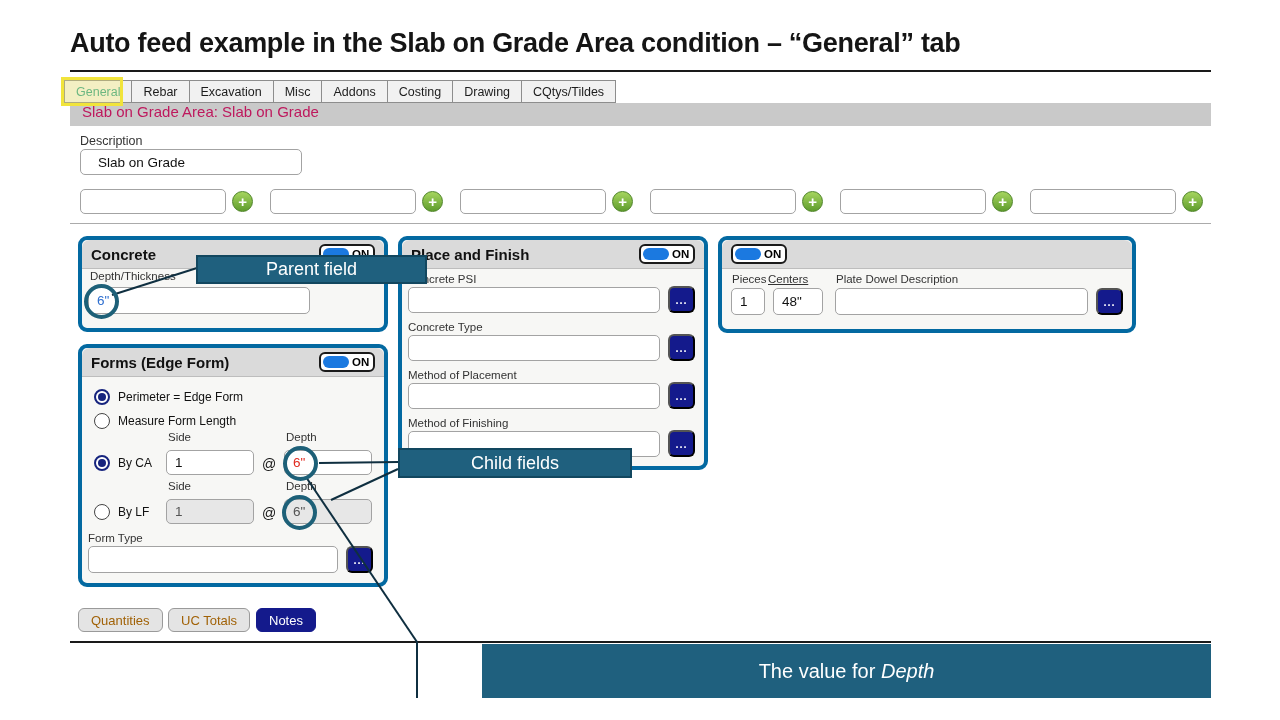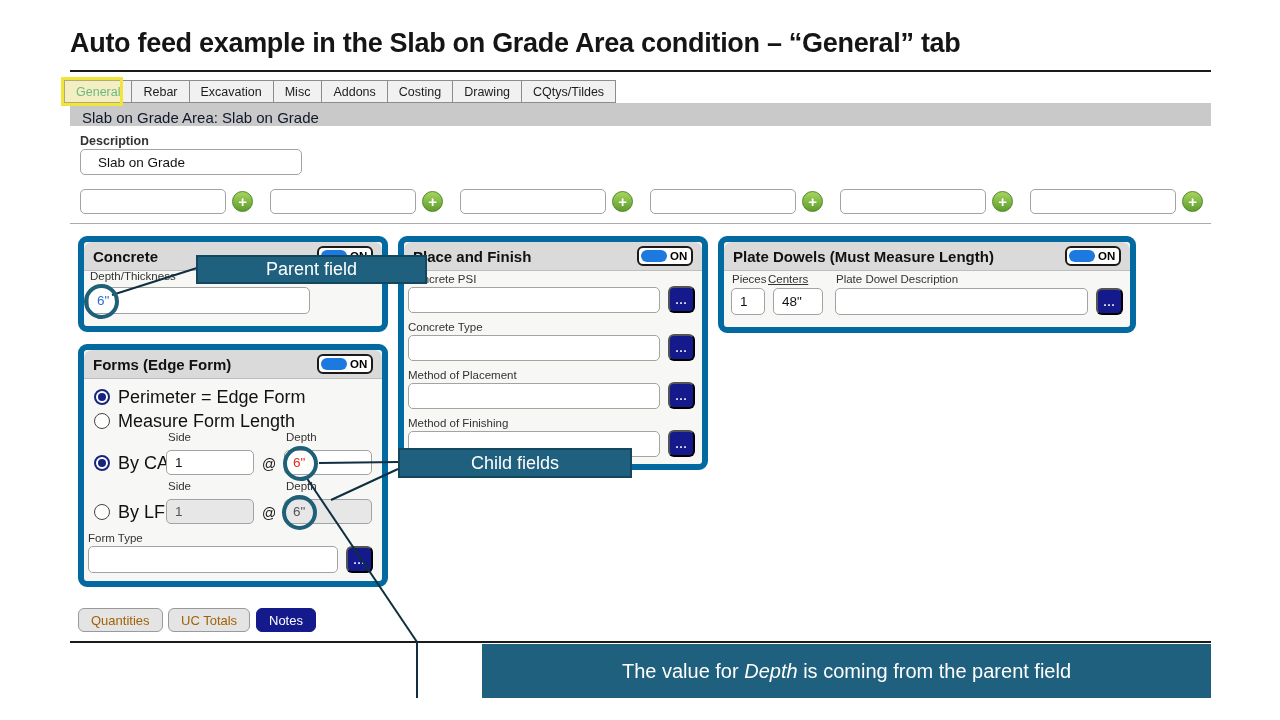--- a/index.html
+++ b/index.html
@@ -9,45 +9,45 @@
   .slide-title{position:absolute;left:70px;top:28px;font-size:27px;font-weight:bold;color:#151515;letter-spacing:-0.3px;}
   .title-rule{position:absolute;left:70px;top:70px;width:1141px;height:2px;background:#1a1a1a;}
   .bottom-rule{position:absolute;left:70px;top:641px;width:1141px;height:2px;background:#1a1a1a;}
 
   
   .tabbar{position:absolute;left:65px;top:80px;display:flex;}
   .tab{display:inline-flex;align-items:center;padding:0 11px;height:23px;background:#f1f1f1;border:1px solid #8d8d8d;margin-left:-1px;font-size:12.5px;color:#1c1c1c;box-sizing:border-box;}
   .tab.active{color:#2a9e8f;}
   .tab-highlight{position:absolute;left:61px;top:77px;width:62px;height:29px;border:3px solid #f1e43b;background:rgba(248,236,98,0.32);box-sizing:border-box;z-index:6;pointer-events:none;}
 
-  .app-header{position:absolute;left:70px;top:103px;width:1141px;height:23px;background:#c9c9c9;display:flex;align-items:flex-end;padding-left:12px;box-sizing:border-box;font-size:15px;color:#0f172a;}
+  .app-header{position:absolute;left:70px;top:103px;width:1141px;height:23px;background:#c9c9c9;display:flex;align-items:flex-start;padding-left:12px;box-sizing:border-box;font-size:15px;color:#be185d;}
 
   
   .field-label{position:absolute;font-size:11.5px;color:#333;}
   .tinput{position:absolute;box-sizing:border-box;background:#fff;border:1px solid #a3a3a3;border-radius:5px;font-size:13.5px;font-family:inherit;padding:0 8px;color:#111;outline:none;}
   .tinput.disabled{background:#e7e7e7;color:#555;}
   .val-blue{color:#2e6fd0;}
   .val-red{color:#e02b20;}
 
   .plus-btn{position:absolute;width:21px;height:21px;border-radius:50%;background:linear-gradient(#a6d55e,#5f9c2d);border:1px solid #4d8326;color:#fff;display:flex;align-items:center;justify-content:center;font-size:15px;font-weight:bold;box-sizing:border-box;line-height:1;}
   .dots-btn{position:absolute;width:27px;height:27px;background:#141a8c;color:#fff;border-radius:6px;display:flex;align-items:center;justify-content:center;font-size:11px;font-weight:bold;letter-spacing:1px;}
 
   .divider{position:absolute;left:70px;top:223px;width:1141px;height:1px;background:#ababab;}
 
   
-  .panel{position:absolute;background:#f7f7f5;border:6px solid #0369a1;border-radius:9px;box-sizing:border-box;}
+  .panel{position:absolute;background:#f7f7f5;border:4px solid #0369a1;border-radius:9px;box-sizing:border-box;}
   .panel-header{height:28px;background:#dadada;border-bottom:1px solid #bdbdbd;border-radius:8px 8px 0 0;display:flex;align-items:center;justify-content:space-between;padding:0 9px;font-weight:bold;font-size:15px;color:#111;}
   .toggle{width:56px;height:20px;background:#fff;border:2px solid #1a1a1a;border-radius:6px;display:flex;align-items:center;box-sizing:border-box;flex:0 0 auto;}
   .toggle-knob{width:26px;height:12px;background:#1b79e0;border-radius:7px;margin-left:2px;}
   .toggle-label{font-size:11.5px;font-weight:bold;margin-left:3px;color:#000;}
 
   .radio{position:absolute;width:16px;height:16px;border-radius:50%;border:1.5px solid #444;background:#fff;box-sizing:border-box;}
   .radio.sel{border:2px solid #16247e;}
   .radio.sel::after{content:"";position:absolute;inset:2px;border-radius:50%;background:#16247e;}
-  .radio-label{position:absolute;font-size:18px;color:#111;line-height:16px;}
+  .radio-label{position:absolute;font-size:12px;color:#111;line-height:16px;}
   .at-sign{position:absolute;font-size:14px;color:#111;}
 
   .footer-btn{position:absolute;height:24px;border-radius:6px;border:1px solid #9a9a9a;background:#e4e4e4;font-size:13px;color:#a16207;display:flex;align-items:center;justify-content:center;padding:0 12px;box-sizing:border-box;font-family:inherit;}
   .footer-btn.primary{background:#141a8c;color:#fff;border-color:#141a8c;}
 
   
   .overlay{position:absolute;left:0;top:0;width:1280px;height:720px;z-index:44;pointer-events:none;}
   .circle-mark{position:absolute;border:4px solid #1d6078;border-radius:50%;box-sizing:border-box;z-index:46;pointer-events:none;}
   .note-box{position:absolute;background:#1f607e;border:2px solid #12475f;color:#fff;display:flex;align-items:center;justify-content:center;font-size:18px;z-index:50;box-sizing:border-box;}
   .banner{position:absolute;left:482px;top:644px;width:729px;height:54px;background:#1f607e;color:#fff;display:flex;align-items:center;justify-content:center;font-size:20px;z-index:50;}
@@ -69,21 +69,21 @@
   <div class="tab">Costing</div>
   <div class="tab">Drawing</div>
   <div class="tab">CQtys/Tildes</div>
 </div>
 <div class="tab-highlight"></div>
 
 <div class="app-header">
   <span>Slab on Grade Area: Slab on Grade</span>
 </div>
 
-<div class="field-label" style="left:80px;top:134px;font-size:12.5px;font-weight:bold;">Description</div>
+<div class="field-label" style="left:80px;top:134px;font-size:12.5px;">Description</div>
 <input class="tinput" style="left: 80px; top: 149px; width: 222px; height: 26px; padding-left: 17px;" value="Slab on Grade">
 
 <input class="tinput" style="left: 80px; top: 189px; width: 146px; height: 25px;">
 <button class="plus-btn" style="left:232px;top:191px;">
     <span>+</span>
   </button>
 <input class="tinput" style="left: 270px; top: 189px; width: 146px; height: 25px;">
 <button class="plus-btn" style="left:422px;top:191px;">
     <span>+</span>
   </button>
@@ -179,21 +179,20 @@
     <span>...</span>
   </button>
 <div class="field-label" style="left:408px;top:417px;">Method of Finishing</div>
 <input class="tinput" style="left: 408px; top: 431px; width: 252px; height: 26px;">
 <button class="dots-btn" style="left:668px;top:430px;">
     <span>...</span>
   </button>
 
 <div class="panel" style="left:718px;top:236px;width:418px;height:97px;">
   <div class="panel-header">
-    <span>Plate Dowels (Must Measure Length)</span>
     <div class="toggle">
       <div class="toggle-knob"></div>
       <span class="toggle-label">ON</span>
     </div>
   </div>
 </div>
 <div class="field-label" style="left:732px;top:273px;text-align:center;">Pieces</div>
 <input class="tinput" style="left: 731px; top: 288px; width: 34px; height: 27px;" value="1">
 <div class="field-label" style="left:768px;top:273px;text-decoration:underline;">Centers</div>
 <input class="tinput" style="left: 773px; top: 288px; width: 50px; height: 27px;" value="48&quot;">
@@ -224,14 +223,13 @@
 <div class="note-box" style="left:196px;top:255px;width:231px;height:29px;">
   <span>Parent field</span>
 </div>
 <div class="note-box" style="left:398px;top:448px;width:234px;height:30px;">
   <span>Child fields</span>
 </div>
 
 <div class="banner">
   <span>The value for </span>
     <span class="it">Depth</span>
-    <span> is coming from the parent field</span>
 </div>
 
 </body></html>

